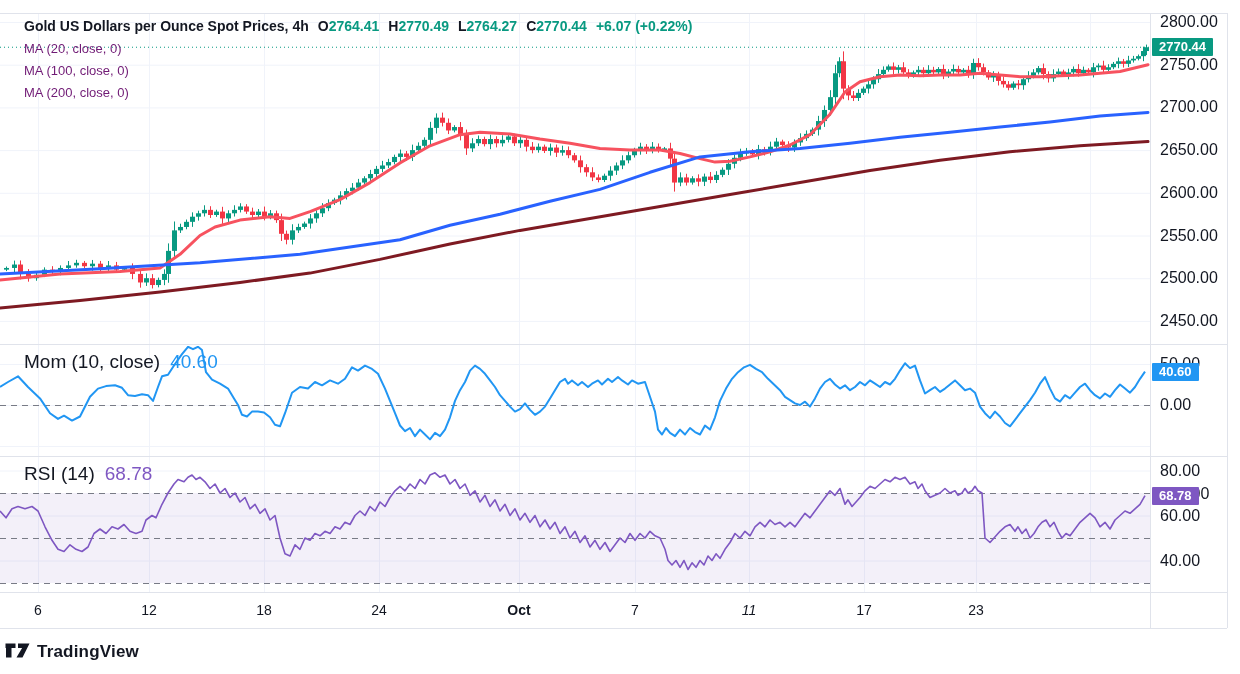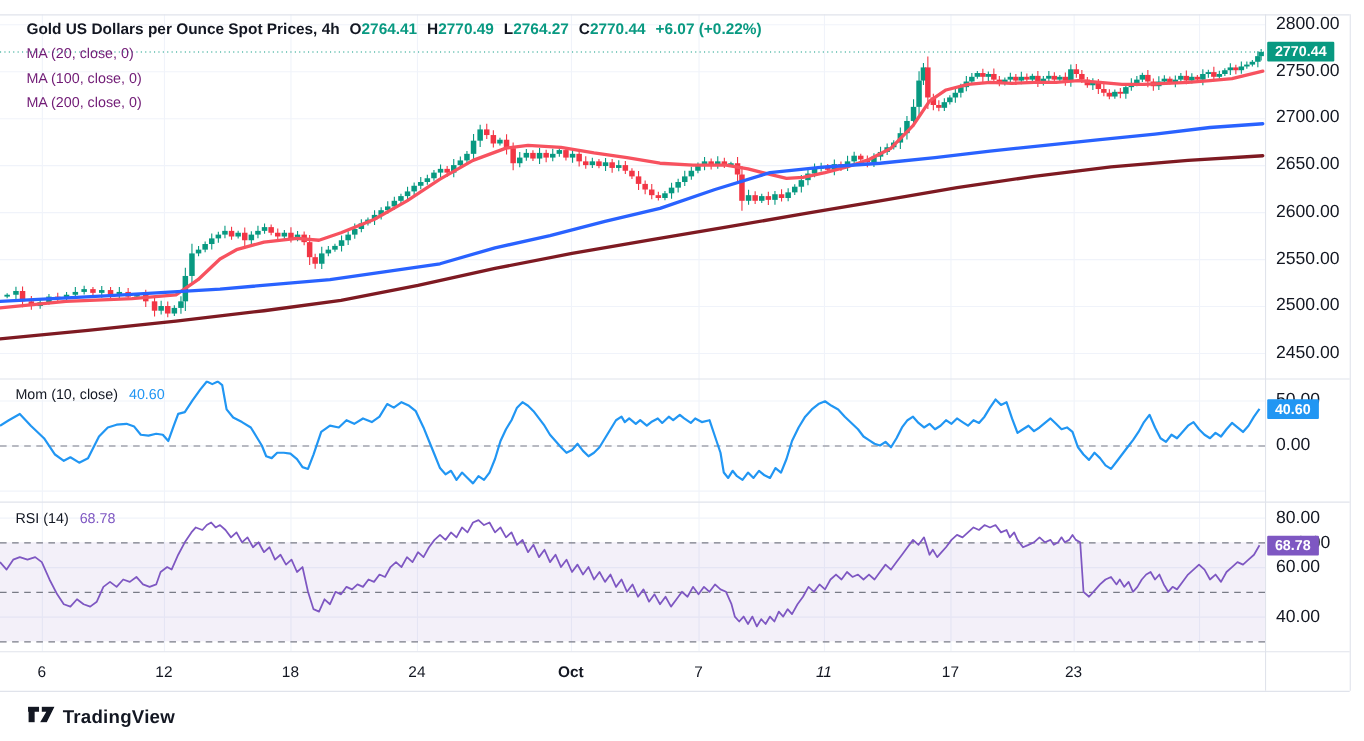--- a/index.html
+++ b/index.html
@@ -3,26 +3,26 @@
 <meta charset="utf-8">
 <style>
   html,body{margin:0;padding:0;background:#fff;width:1240px;height:674px;overflow:hidden;}
   #app{position:relative;width:1240px;height:480px;font-family:"Liberation Sans",sans-serif;color:#131722;}
   #chart-svg{position:absolute;left:0;top:0;}
   .legend{position:absolute;left:24px;top:18px;z-index:5;}
   .legend-row1{font-size:14px;font-weight:700;white-space:nowrap;}
   .legend-row1 .lb{font-weight:700;color:#131722;margin-left:9px;}
   .legend-row1 .val{color:#089981;font-weight:700;}
   .ma-row{font-size:13px;margin-top:7px;color:#701a75;}
-  .pane-legend{position:absolute;left:14px;font-size:13px;z-index:5;white-space:nowrap;}
+  .pane-legend{position:absolute;left:24px;font-size:19px;z-index:5;white-space:nowrap;}
   .pane-legend .pv{margin-left:10px;font-weight:400;}
   .badge{position:absolute;left:1152px;height:18px;line-height:18px;color:#fff;font-size:13px;font-weight:700;padding:0 7px;border-radius:1px;z-index:6;}
   .axis-label{position:absolute;left:1160px;font-size:16px;color:#131722;white-space:nowrap;}
   .time-label{position:absolute;top:602px;font-size:14px;color:#131722;transform:translateX(-50%);}
-  .footer{position:absolute;left:25px;top:642px;display:flex;align-items:center;z-index:5;}
+  .footer{position:absolute;left:5px;top:642px;display:flex;align-items:center;z-index:5;}
   .brand-text{font-size:17px;font-weight:600;color:#131722;margin-left:7px;letter-spacing:.2px;}
 </style>
 </head>
 <body>
 <div id="app">
 
   <svg id="chart-svg" width="1240" height="674">
       <defs>
         <clipPath id="cp">
           <rect x="0" y="14" width="1150" height="330"></rect>

